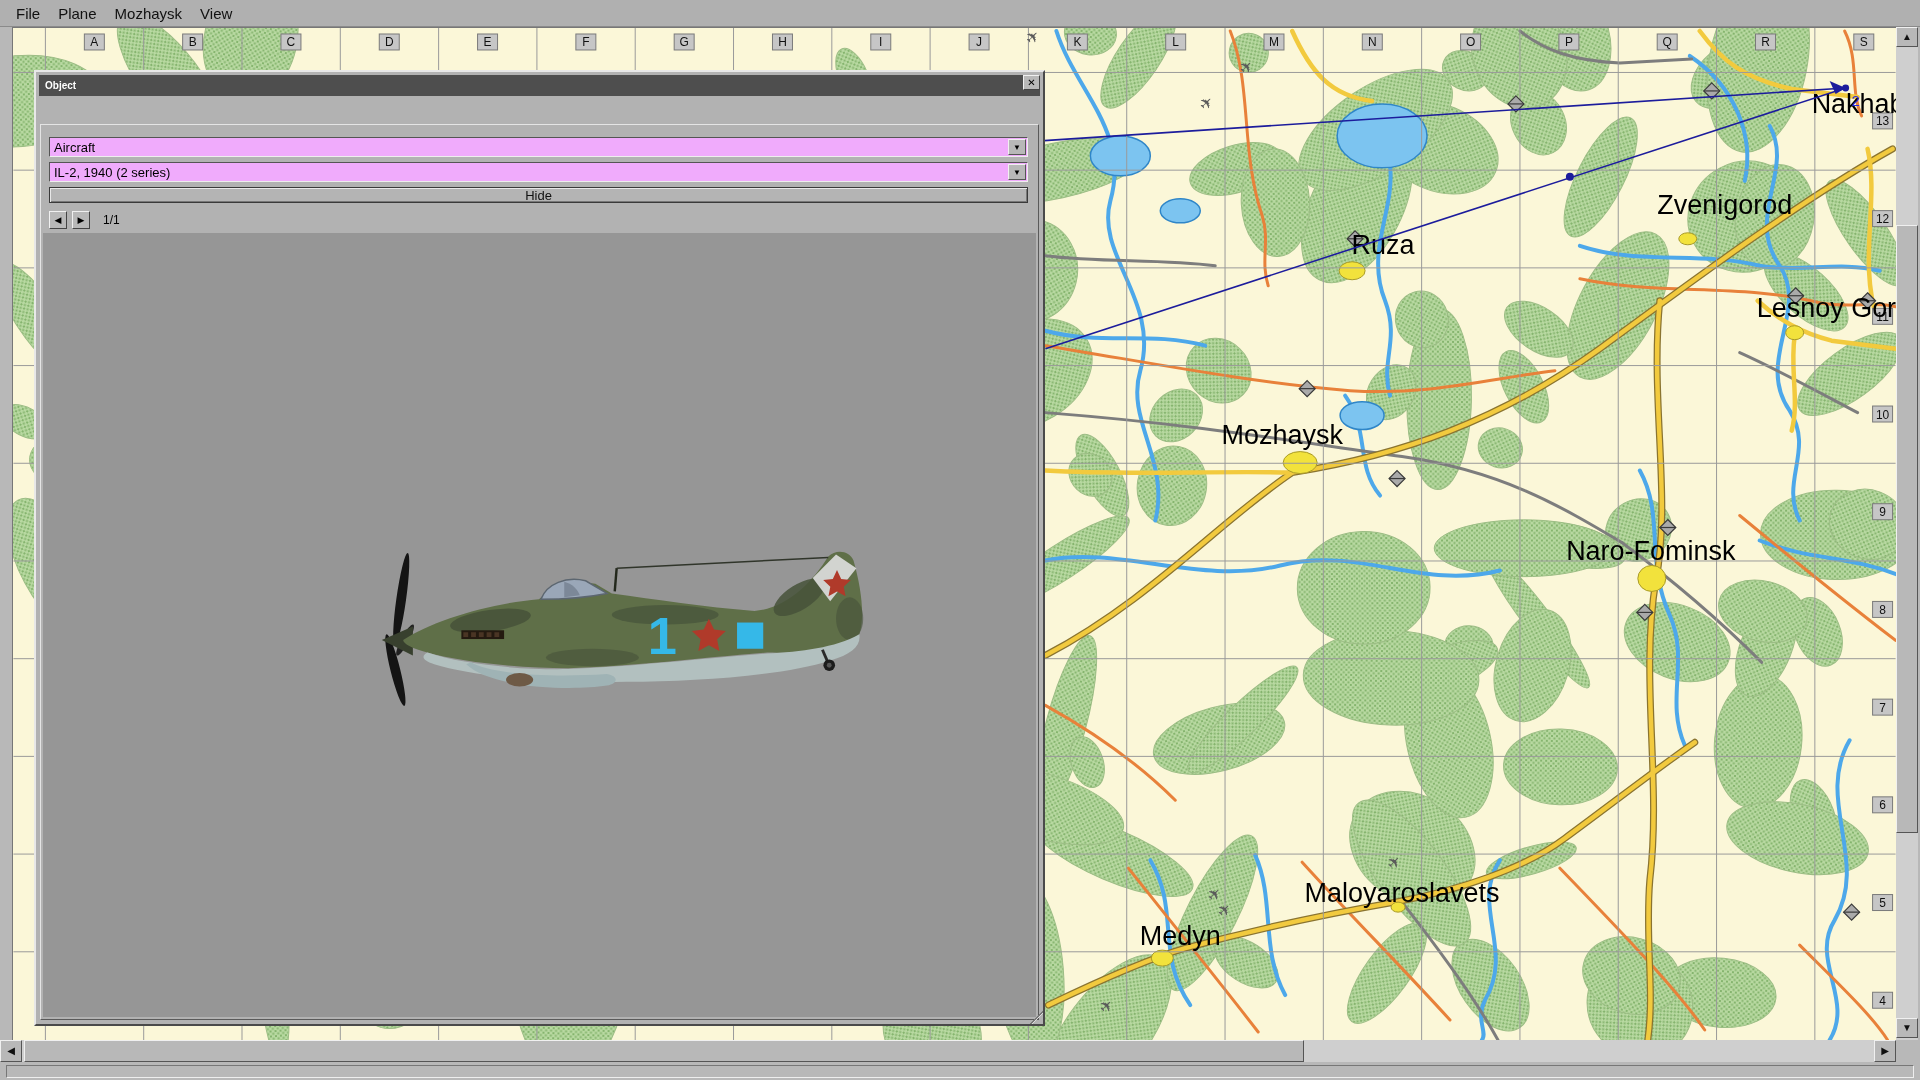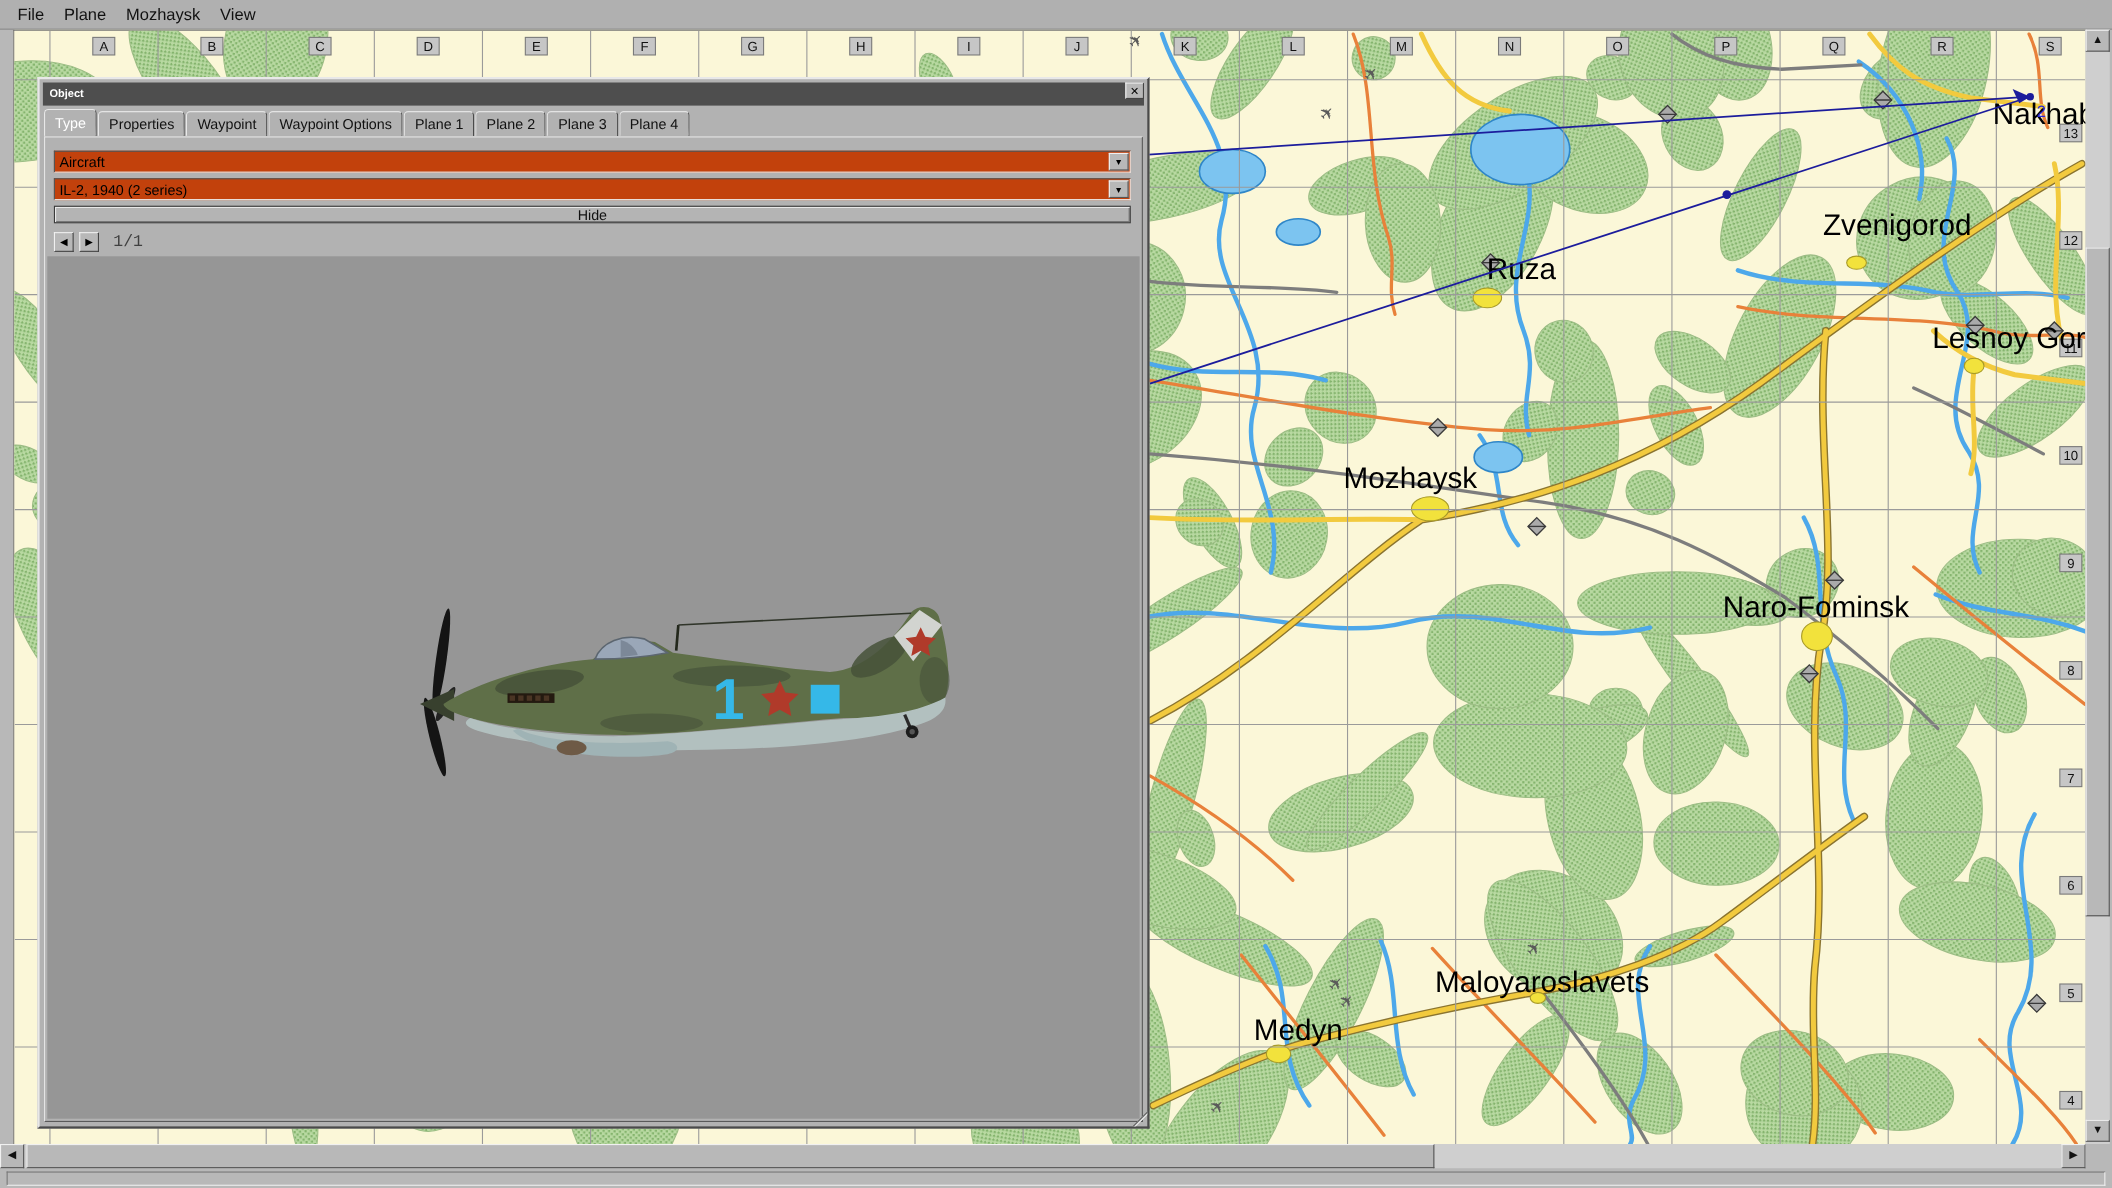--- a/index.html
+++ b/index.html
@@ -44,35 +44,35 @@
     background:#b8b8b8;border:1px solid;border-color:#f0f0f0 #444 #444 #f0f0f0;
     font-size:10px;display:flex;align-items:center;justify-content:center;color:#000;cursor:default;}
   .tabs{position:absolute;left:4px;top:27px;height:25px;display:flex;align-items:flex-end;}
   .tab{height:23px;background:#b2b2b2;border:1px solid;
     border-color:#e8e8e8 #4a4a4a #b2b2b2 #e8e8e8;border-radius:4px 4px 0 0;
     font-size:13px;color:#111;padding:3px 9px 0 9px;margin-right:1px;cursor:default;white-space:nowrap;}
   .tab.sel{height:25px;color:#fff;padding-top:4px;}
   .content{position:absolute;left:4px;right:4px;top:52px;bottom:4px;
     background:var(--dialog-bg,#b2b2b2);
     border:1px solid;border-color:#e4e4e4 #5a5a5a #5a5a5a #e4e4e4;}
-  .combo{position:absolute;left:8px;right:10px;height:20px;background:#c2410c;
+  .combo{position:absolute;left:8px;right:10px;height:20px;background:#f0abfc;
     border:1px solid;border-color:#555 #eee #eee #555;font-size:13px;color:#000;
     display:flex;align-items:center;padding-left:4px;}
   .combo .arrow{position:absolute;right:1px;top:1px;bottom:1px;width:18px;
     background:#b8b8b8;border:1px solid;border-color:#f0f0f0 #555 #555 #f0f0f0;
     display:flex;align-items:center;justify-content:center;font-size:8px;color:#000;}
   .hidebtn{position:absolute;left:8px;right:10px;top:62px;height:16px;
     background:#b4b4b4;border:1px solid #3a3a3a;
     box-shadow:inset 1px 1px 0 #e8e8e8, inset -1px -1px 0 #777;
     font-size:13px;color:#111;display:flex;align-items:center;justify-content:center;cursor:default;}
   .pager{position:absolute;left:8px;top:86px;height:18px;display:flex;align-items:center;}
   .pgbtn{width:18px;height:18px;background:#b8b8b8;border:1px solid;
     border-color:#f0f0f0 #444 #444 #f0f0f0;display:flex;align-items:center;
     justify-content:center;font-size:9px;color:#000;margin-right:5px;cursor:default;}
-  .pagerlabel{font-size:15px;color:#404040;margin-left:8px;font-family:Liberation Mono, monospace;}
+  .pagerlabel{font-size:12px;color:#000000;margin-left:8px;}
   .preview{position:absolute;left:2px;right:2px;top:108px;bottom:2px;
     background:var(--preview-bg,#969696);overflow:hidden;}
   .grip{position:absolute;right:0;bottom:0;width:14px;height:14px;
     background:
      linear-gradient(135deg,transparent 50%, #777 50%, #777 58%, #ddd 58%, #ddd 64%, transparent 64%);}
 </style>
 </head>
 <body>
 
 <div class="menubar" id="menubar">
@@ -500,30 +500,20 @@
     <div class="inner"></div>
   </div>
 
 <div class="dialog">
   <div class="titlebar">
     <span class="title">Object</span>
   </div>
   <div class="closebtn">
     <span>✕</span>
   </div>
-  <div class="tabs" id="tabs">
-      <div class="tab sel">Type</div>
-      <div class="tab">Properties</div>
-      <div class="tab">Waypoint</div>
-      <div class="tab">Waypoint Options</div>
-      <div class="tab">Plane 1</div>
-      <div class="tab">Plane 2</div>
-      <div class="tab">Plane 3</div>
-      <div class="tab">Plane 4</div>
-    </div>
   <div class="content">
     <div class="combo" style="top:12px;">
       <span>Aircraft</span>
       <span class="arrow">
           <span>▼</span>
         </span>
     </div>
     <div class="combo" style="top:37px;">
       <span>IL-2, 1940 (2 series)</span>
       <span class="arrow">

